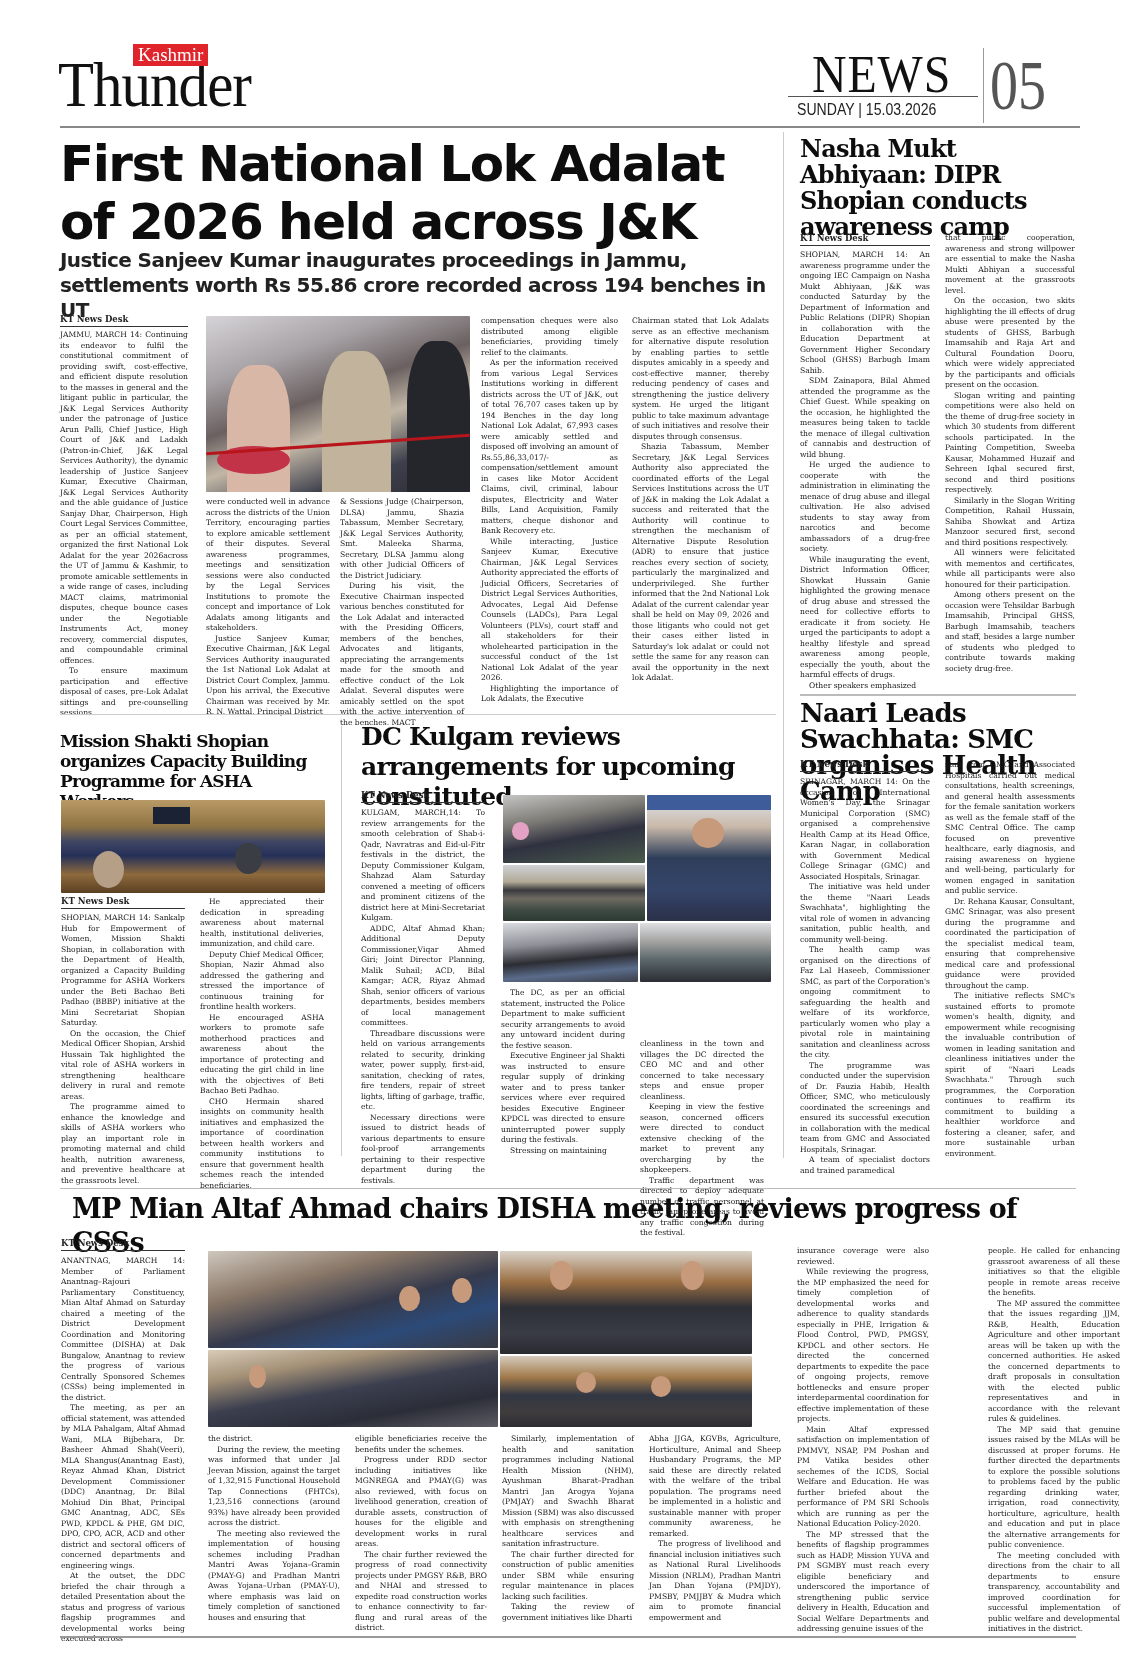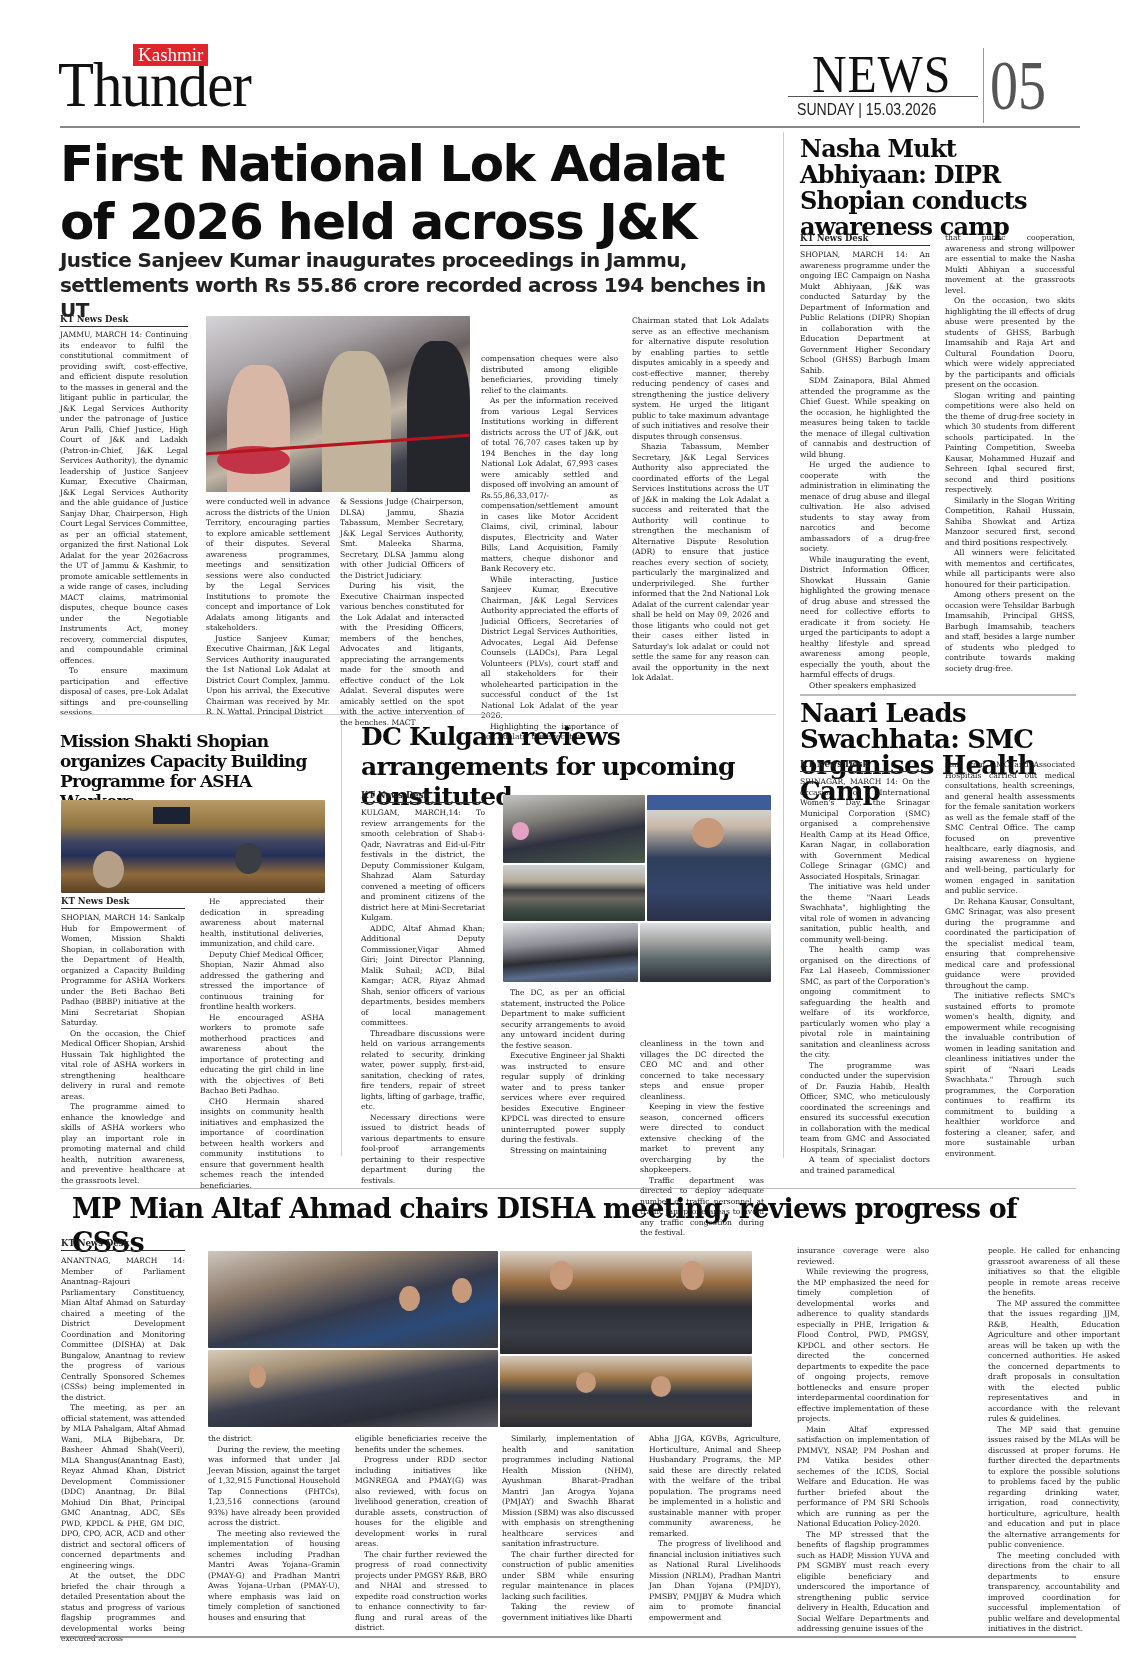--- a/index.html
+++ b/index.html
@@ -81,21 +81,21 @@
 </div>
 
 <div class="abs col" style="left:206px; top:497px; width:124px;">
   <p class="first">were conducted well in advance across the districts of the Union Territory, encouraging parties to explore amicable settlement of their disputes. Several awareness programmes, meetings and sensitization sessions were also conducted by the Legal Services Institutions to promote the concept and importance of Lok Adalats among litigants and stakeholders.</p>
   <p>Justice Sanjeev Kumar, Executive Chairman, J&amp;K Legal Services Authority inaugurated the 1st National Lok Adalat at District Court Complex, Jammu. Upon his arrival, the Executive Chairman was received by Mr. R. N. Wattal, Principal District</p>
 </div>
 <div class="abs col" style="left:340px; top:497px; width:124px;">
   <p class="first">&amp; Sessions Judge (Chairperson, DLSA) Jammu, Shazia Tabassum, Member Secretary, J&amp;K Legal Services Authority, Smt. Maleeka Sharma, Secretary, DLSA Jammu along with other Judicial Officers of the District Judiciary.</p>
   <p>During his visit, the Executive Chairman inspected various benches constituted for the Lok Adalat and interacted with the Presiding Officers, members of the benches, Advocates and litigants, appreciating the arrangements made for the smooth and effective conduct of the Lok Adalat. Several disputes were amicably settled on the spot with the active intervention of the benches. MACT</p>
 </div>
-<div class="abs col" style="left:481px; top:316px; width:137px;margin-top:38px;">
+<div class="abs col" style="left:481px; top:316px; width:137px;">
   <p class="first">compensation cheques were also distributed among eligible beneficiaries, providing timely relief to the claimants.</p>
   <p>As per the information received from various Legal Services Institutions working in different districts across the UT of J&amp;K, out of total 76,707 cases taken up by 194 Benches in the day long National Lok Adalat, 67,993 cases were amicably settled and disposed off involving an amount of Rs.55,86,33,017/- as compensation/settlement amount in cases like Motor Accident Claims, civil, criminal, labour disputes, Electricity and Water Bills, Land Acquisition, Family matters, cheque dishonor and Bank Recovery etc.</p>
   <p>While interacting, Justice Sanjeev Kumar, Executive Chairman, J&amp;K Legal Services Authority appreciated the efforts of Judicial Officers, Secretaries of District Legal Services Authorities, Advocates, Legal Aid Defense Counsels (LADCs), Para Legal Volunteers (PLVs), court staff and all stakeholders for their wholehearted participation in the successful conduct of the 1st National Lok Adalat of the year 2026.</p>
   <p>Highlighting the importance of Lok Adalats, the Executive</p>
 </div>
 <div class="abs col" style="left:632px; top:316px; width:137px;">
   <p class="first">Chairman stated that Lok Adalats serve as an effective mechanism for alternative dispute resolution by enabling parties to settle disputes amicably in a speedy and cost-effective manner, thereby reducing pendency of cases and strengthening the justice delivery system. He urged the litigant public to take maximum advantage of such initiatives and resolve their disputes through consensus.</p>
   <p>Shazia Tabassum, Member Secretary, J&amp;K Legal Services Authority also appreciated the coordinated efforts of the Legal Services Institutions across the UT of J&amp;K in making the Lok Adalat a success and reiterated that the Authority will continue to strengthen the mechanism of Alternative Dispute Resolution (ADR) to ensure that justice reaches every section of society, particularly the marginalized and underprivileged. She further informed that the 2nd National Lok Adalat of the current calendar year shall be held on May 09, 2026 and those litigants who could not get their cases either listed in Saturday's lok adalat or could not settle the same for any reason can avail the opportunity in the next lok Adalat.</p>
 </div>
 

